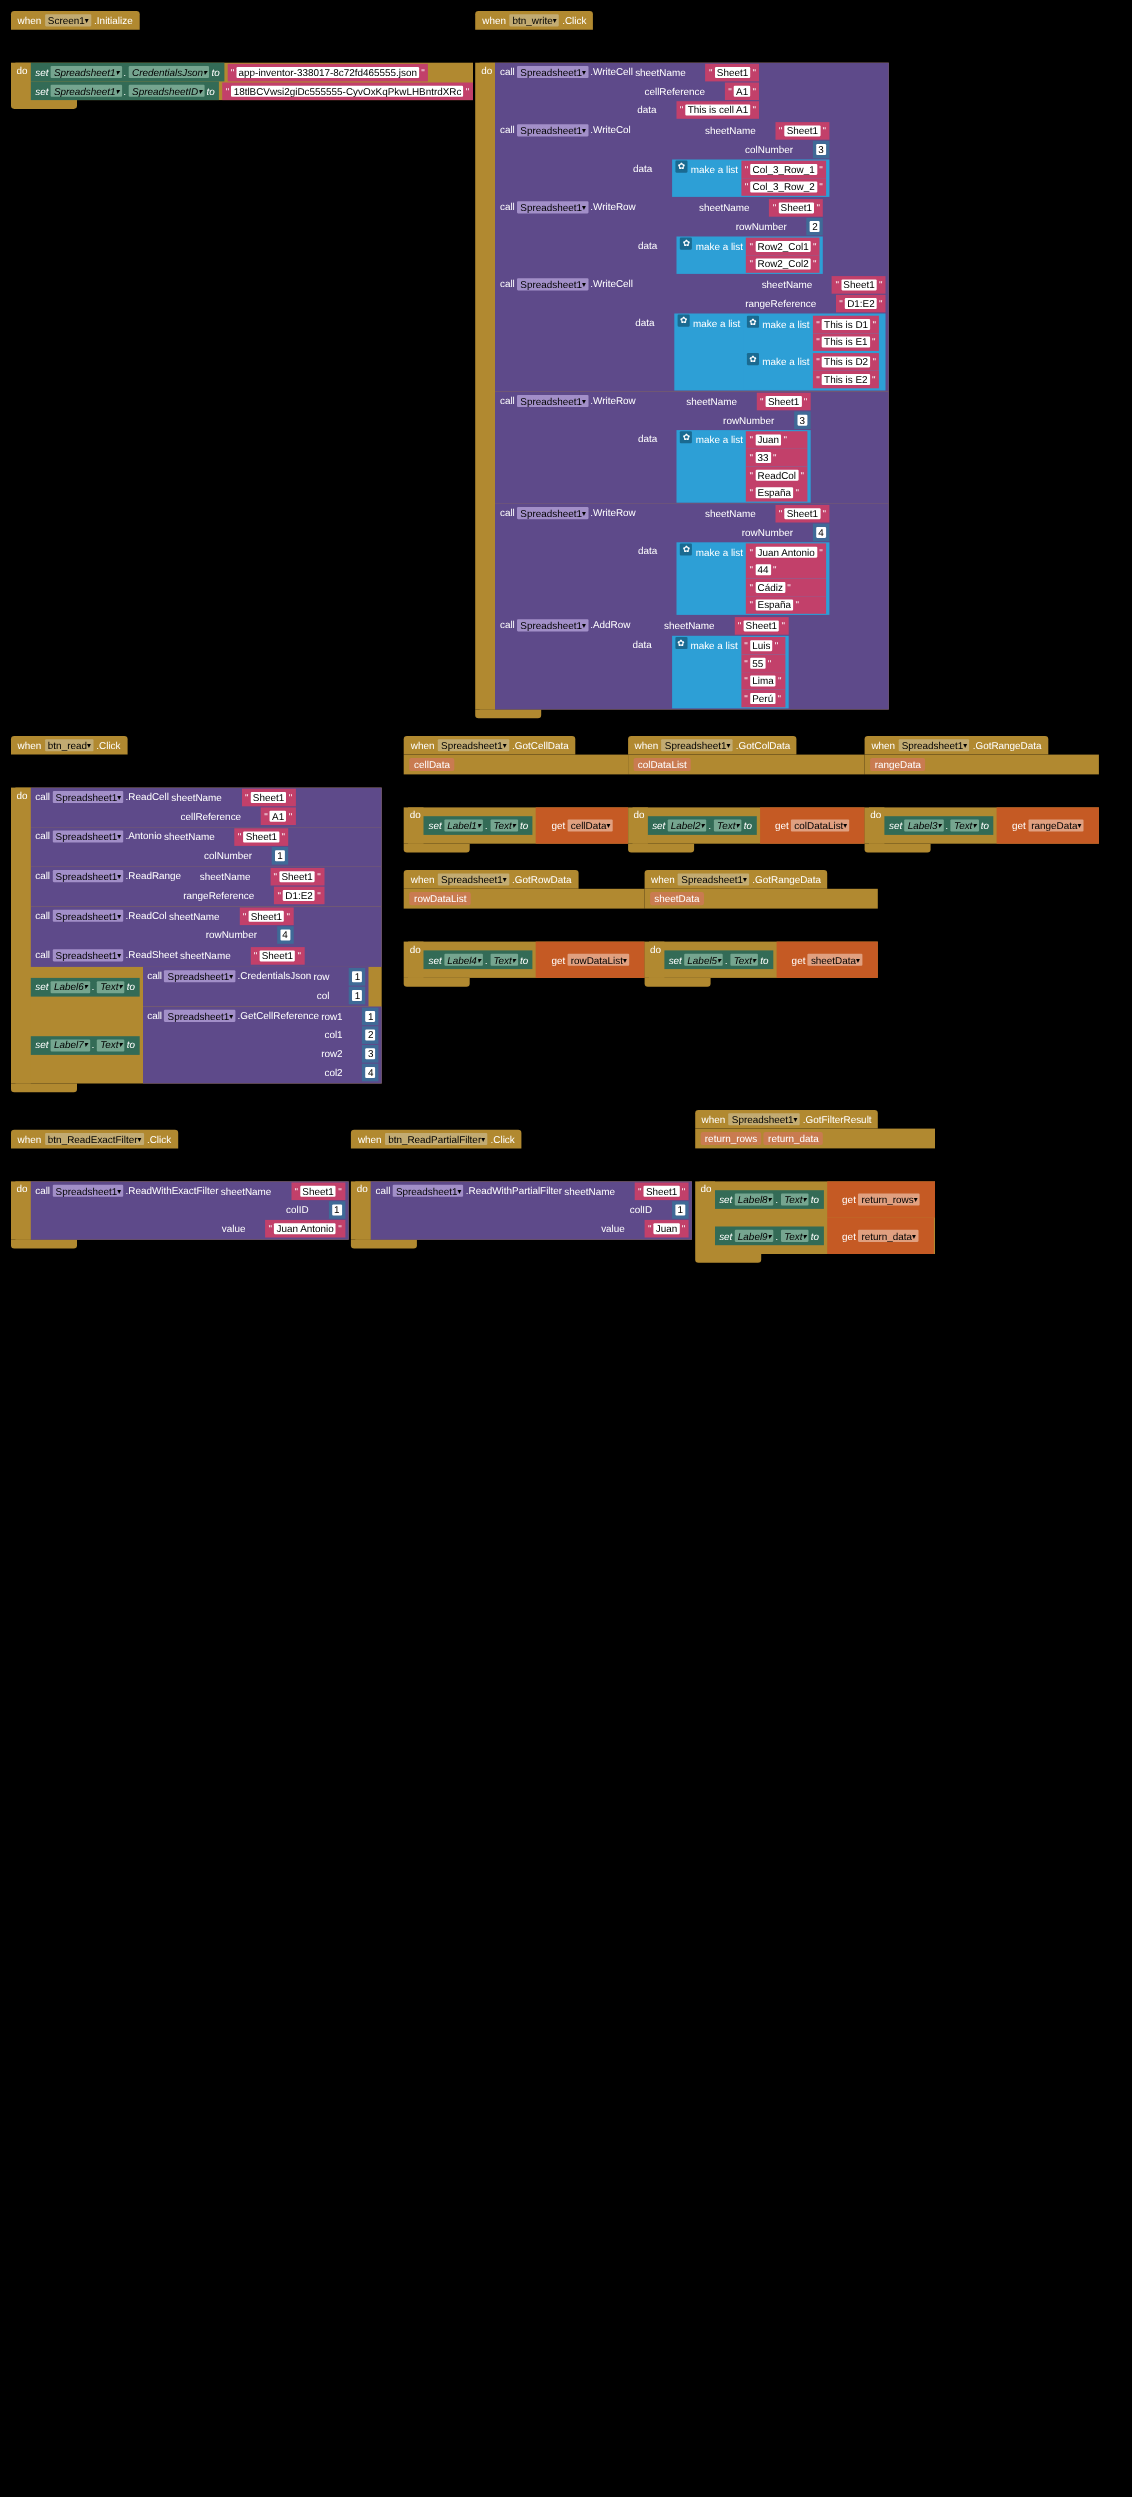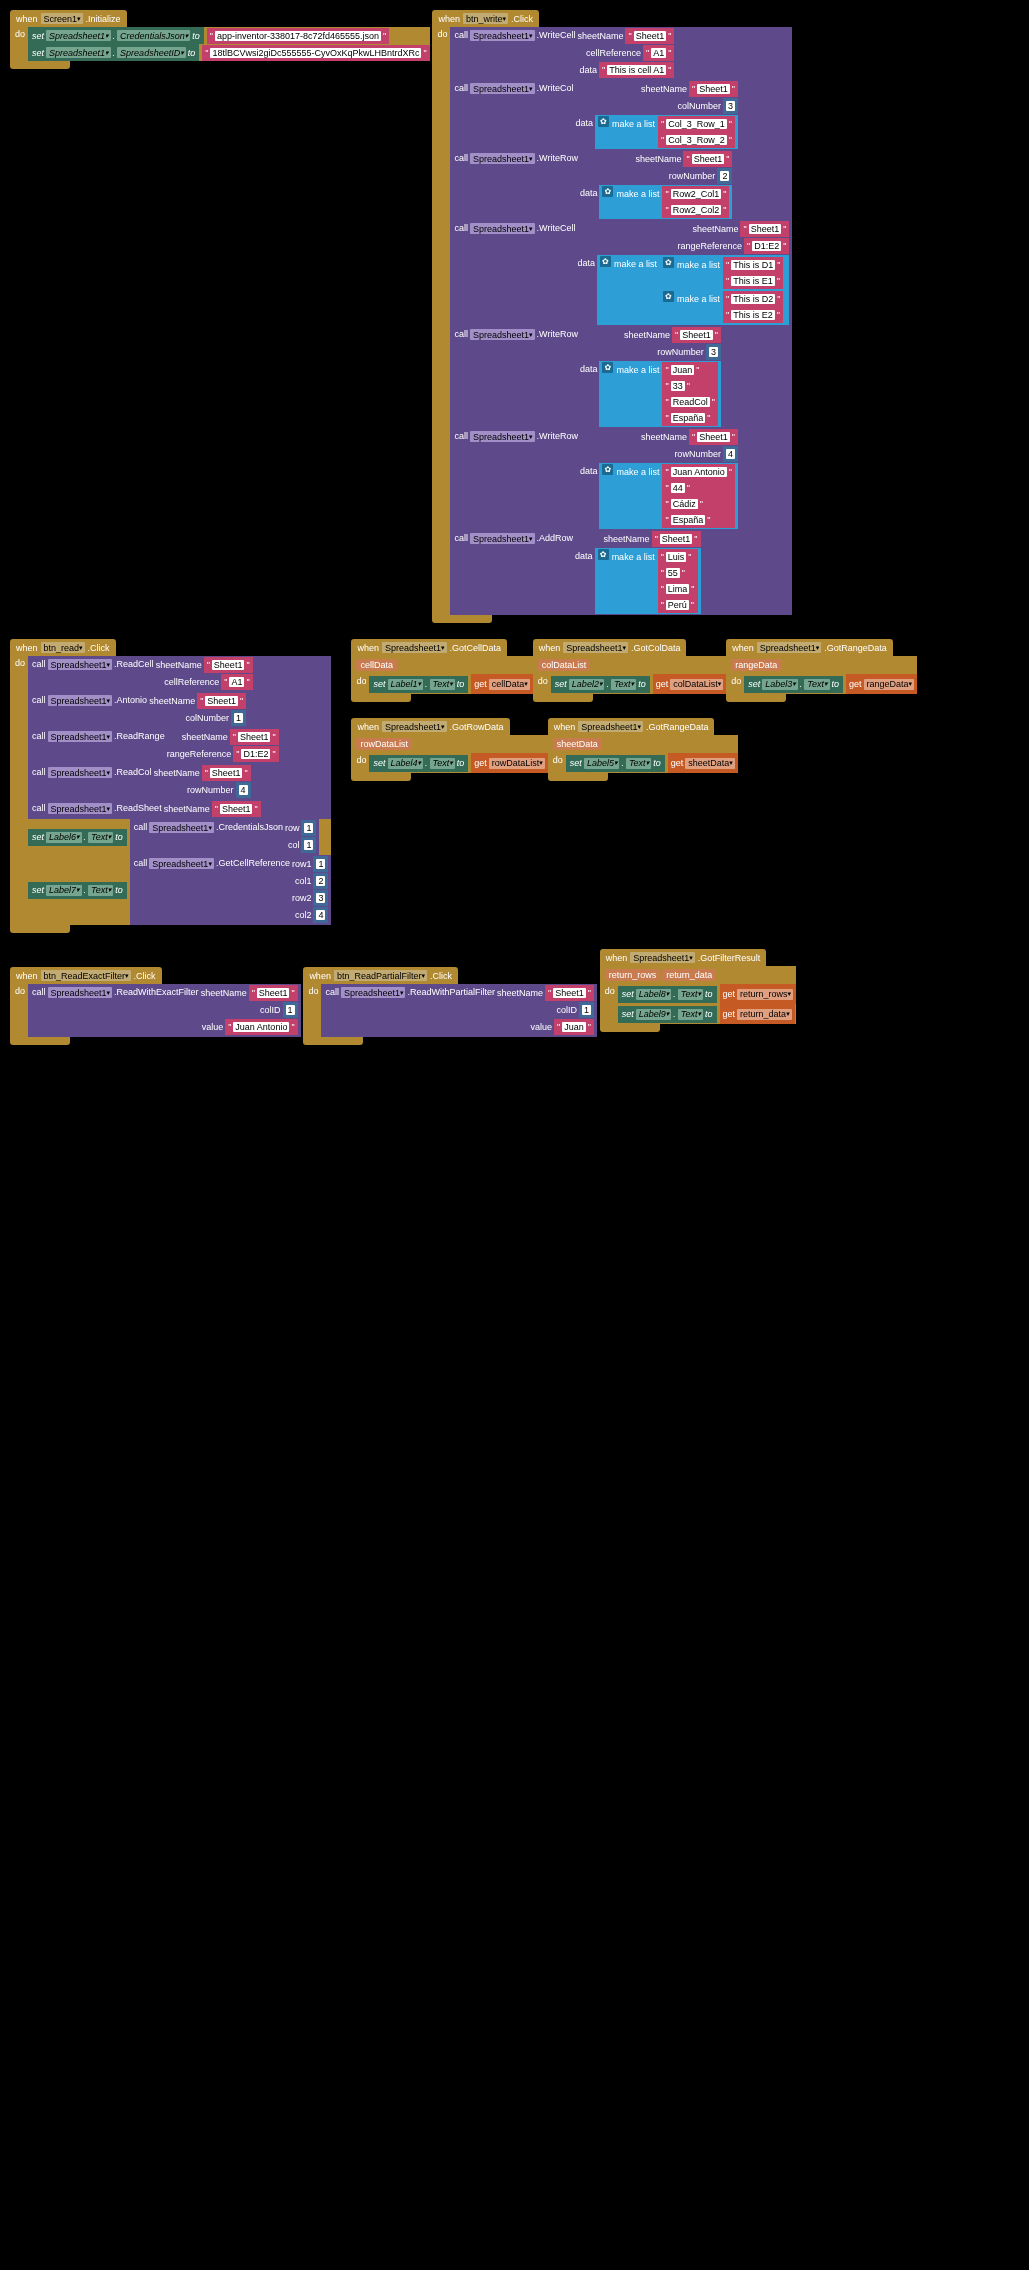--- a/index.html
+++ b/index.html
@@ -1,37 +1,37 @@
 <!DOCTYPE html>
 <html><head>
 <meta charset="utf-8">
 <style>
   body { margin:0; padding:10px; background:#000; font-family: Arial, sans-serif; font-size:10px; color:#fff; width:1029px; }
   .block { display:flex; align-items:center; gap:3px; padding:0; white-space:nowrap; }
   .when-header { background:#b18930; border-radius:3px 3px 0 0; padding:1px 6px 1px 6px; display:inline-flex; align-items:center;gap:3px; height:15px;}
-  .do-body { background:#b18930; padding-left:4px; display:grid; grid-template-columns:auto 1fr; }
+  .do-body { background:#b18930; padding-left:4px; display:grid; grid-template-columns:auto 1fr;margin-top:30px; }
   .do-label { background:#b18930; padding:2px 3px 0 1px; color:#fff; font-size:9px;}
   .green-set { background:#336b56; display:inline-flex; align-items:center; padding:1px 4px; height:15px; gap:2px;font-style:italic;}
   .purple-call { background:#5e4a8a; display:flex; padding:1px 3px 1px 4px; gap:2px;}
   .dd { background:#c2ab72; color:#000; padding:0 2px 0 3px; font-size:9px; border-radius:1px; display:inline-flex;align-items:center;height:11px;}
   .dd-g { background:#75a58f; color:#000; padding:0 2px 0 3px; font-size:9px; border-radius:1px;display:inline-flex;align-items:center;height:11px;}
   .dd-p { background:#a28fc8; color:#000; padding:0 2px 0 3px; font-size:9px; border-radius:1px;display:inline-flex;align-items:center;height:11px;}
   .caret::after { content:" ▾"; font-size:7px; color:inherit;}
   .pink-str { background:#c2406a; color:#fff; padding:0 3px; display:inline-flex;align-items:center;height:16px; gap:2px;}
   .pink-inner { background:#fff; color:#000; padding:0 2px; font-size:9px; border-radius:1px;display:inline-block;line-height:10px;}
   .blue-num { background:#3f6a97; display:inline-flex;align-items:center;height:16px; padding:0 3px;}
   .blue-inner { background:#fff; color:#000; padding:0 2px; font-size:9px;border-radius:1px; }
   .list-block { background:#2d9fd6; display:flex; padding:1px 3px; gap:3px; align-items:flex-start;}
   .gear { background:#1a6a91; color:#fff; width:11px;height:11px; font-size:8px;text-align:center;line-height:11px;border-radius:1px;}
-  .orange-var { background:#c55a24; display:inline-flex;align-items:center;height:20px;padding:0 3px; gap:2px;}
+  .orange-var { background:#c55a24; display:inline-flex;align-items:center;height:33px;padding:0 14px; gap:2px;}
   .dd-o { background:#e0a080; color:#000; padding:0 2px 0 3px; font-size:9px;border-radius:1px;display:inline-flex;align-items:center;height:11px;}
   .local-var-def { background:#c97b50; color:#fff; padding:1px 4px;border-radius:2px;display:inline-block;margin:1px;font-size:9px;}
   .params{ display:grid; justify-items:end; gap:0;}
   .param-row{ display:flex; align-items:flex-start; justify-content:flex-end;}
-  .param-label{color:#fff;font-size:9px;padding-right:2px;line-height:17px;}
+  .param-label{color:#fff;font-size:9px;padding-right:18px;line-height:17px;}
   .vstack{display:flex;flex-direction:column;gap:0;}
   .columns{display:flex;gap:20px;align-items:flex-start;}
   .event-block{margin-bottom:16px;display:inline-block;}
   .foot{height:8px;background:#b18930;width:60px;border-radius:0 0 3px 3px;}
   .txt{color:#fff;font-size:9px;}
   .q{color:#fff;font-size:9px;}
 </style>
 </head>
 <body>
 

